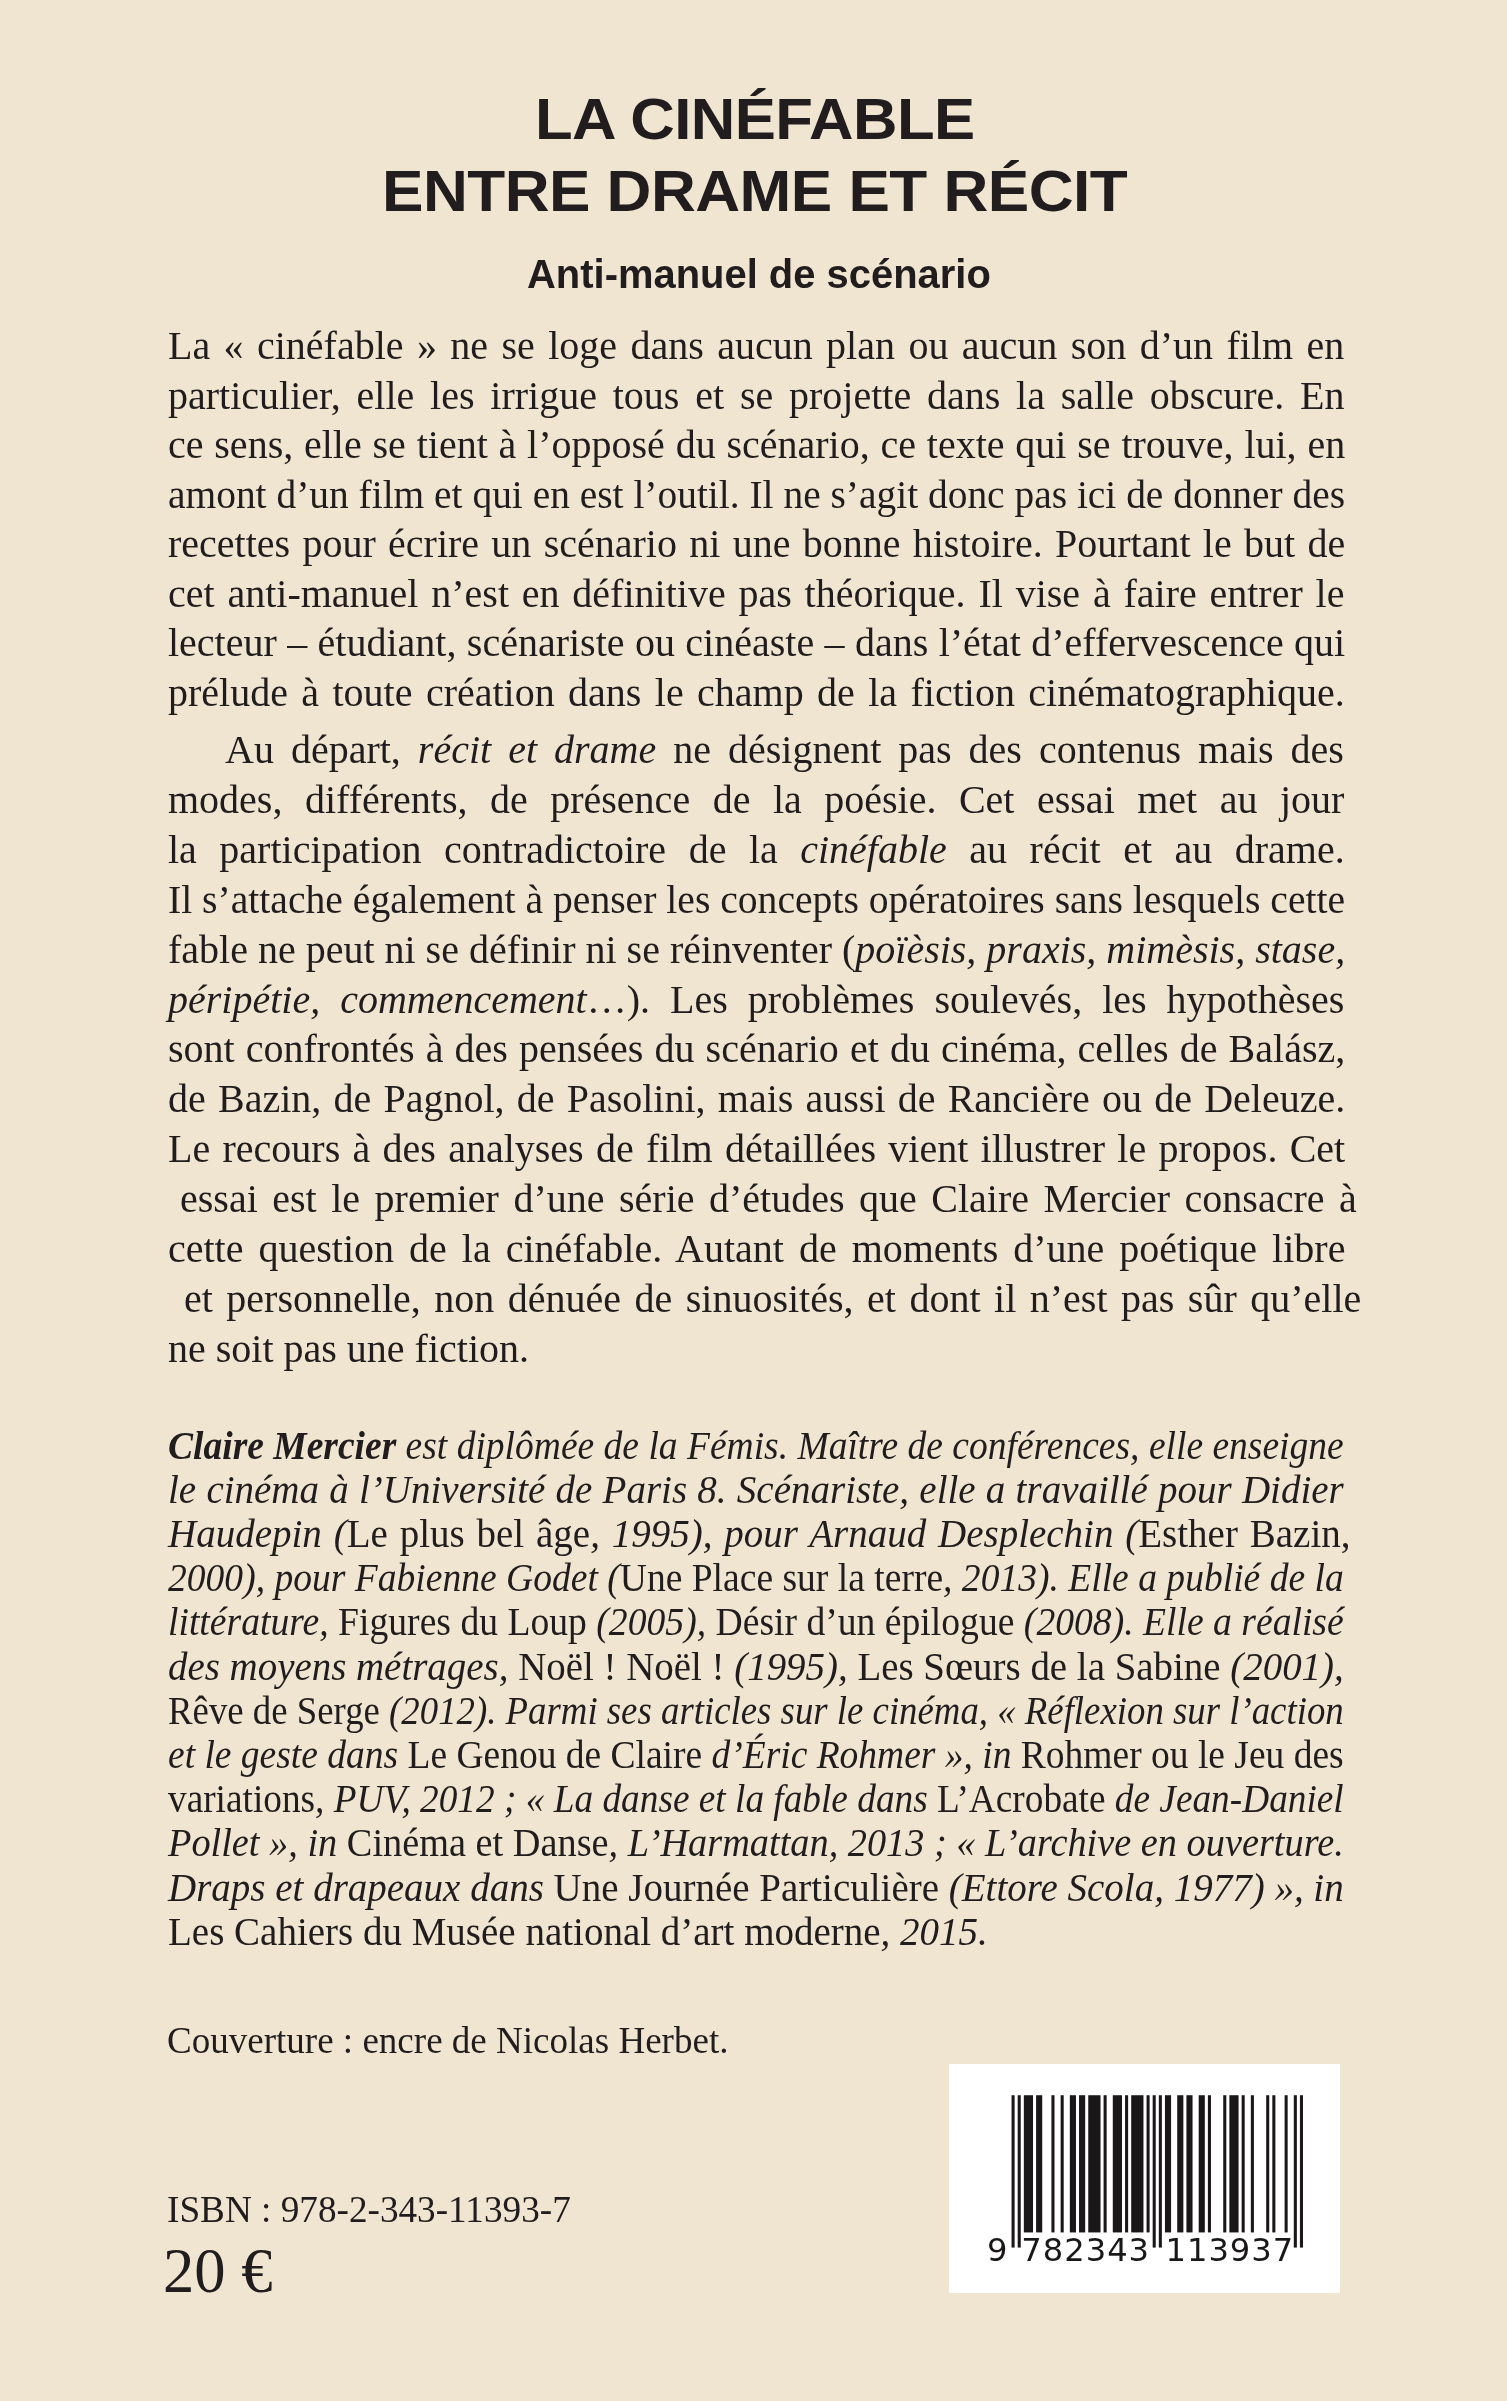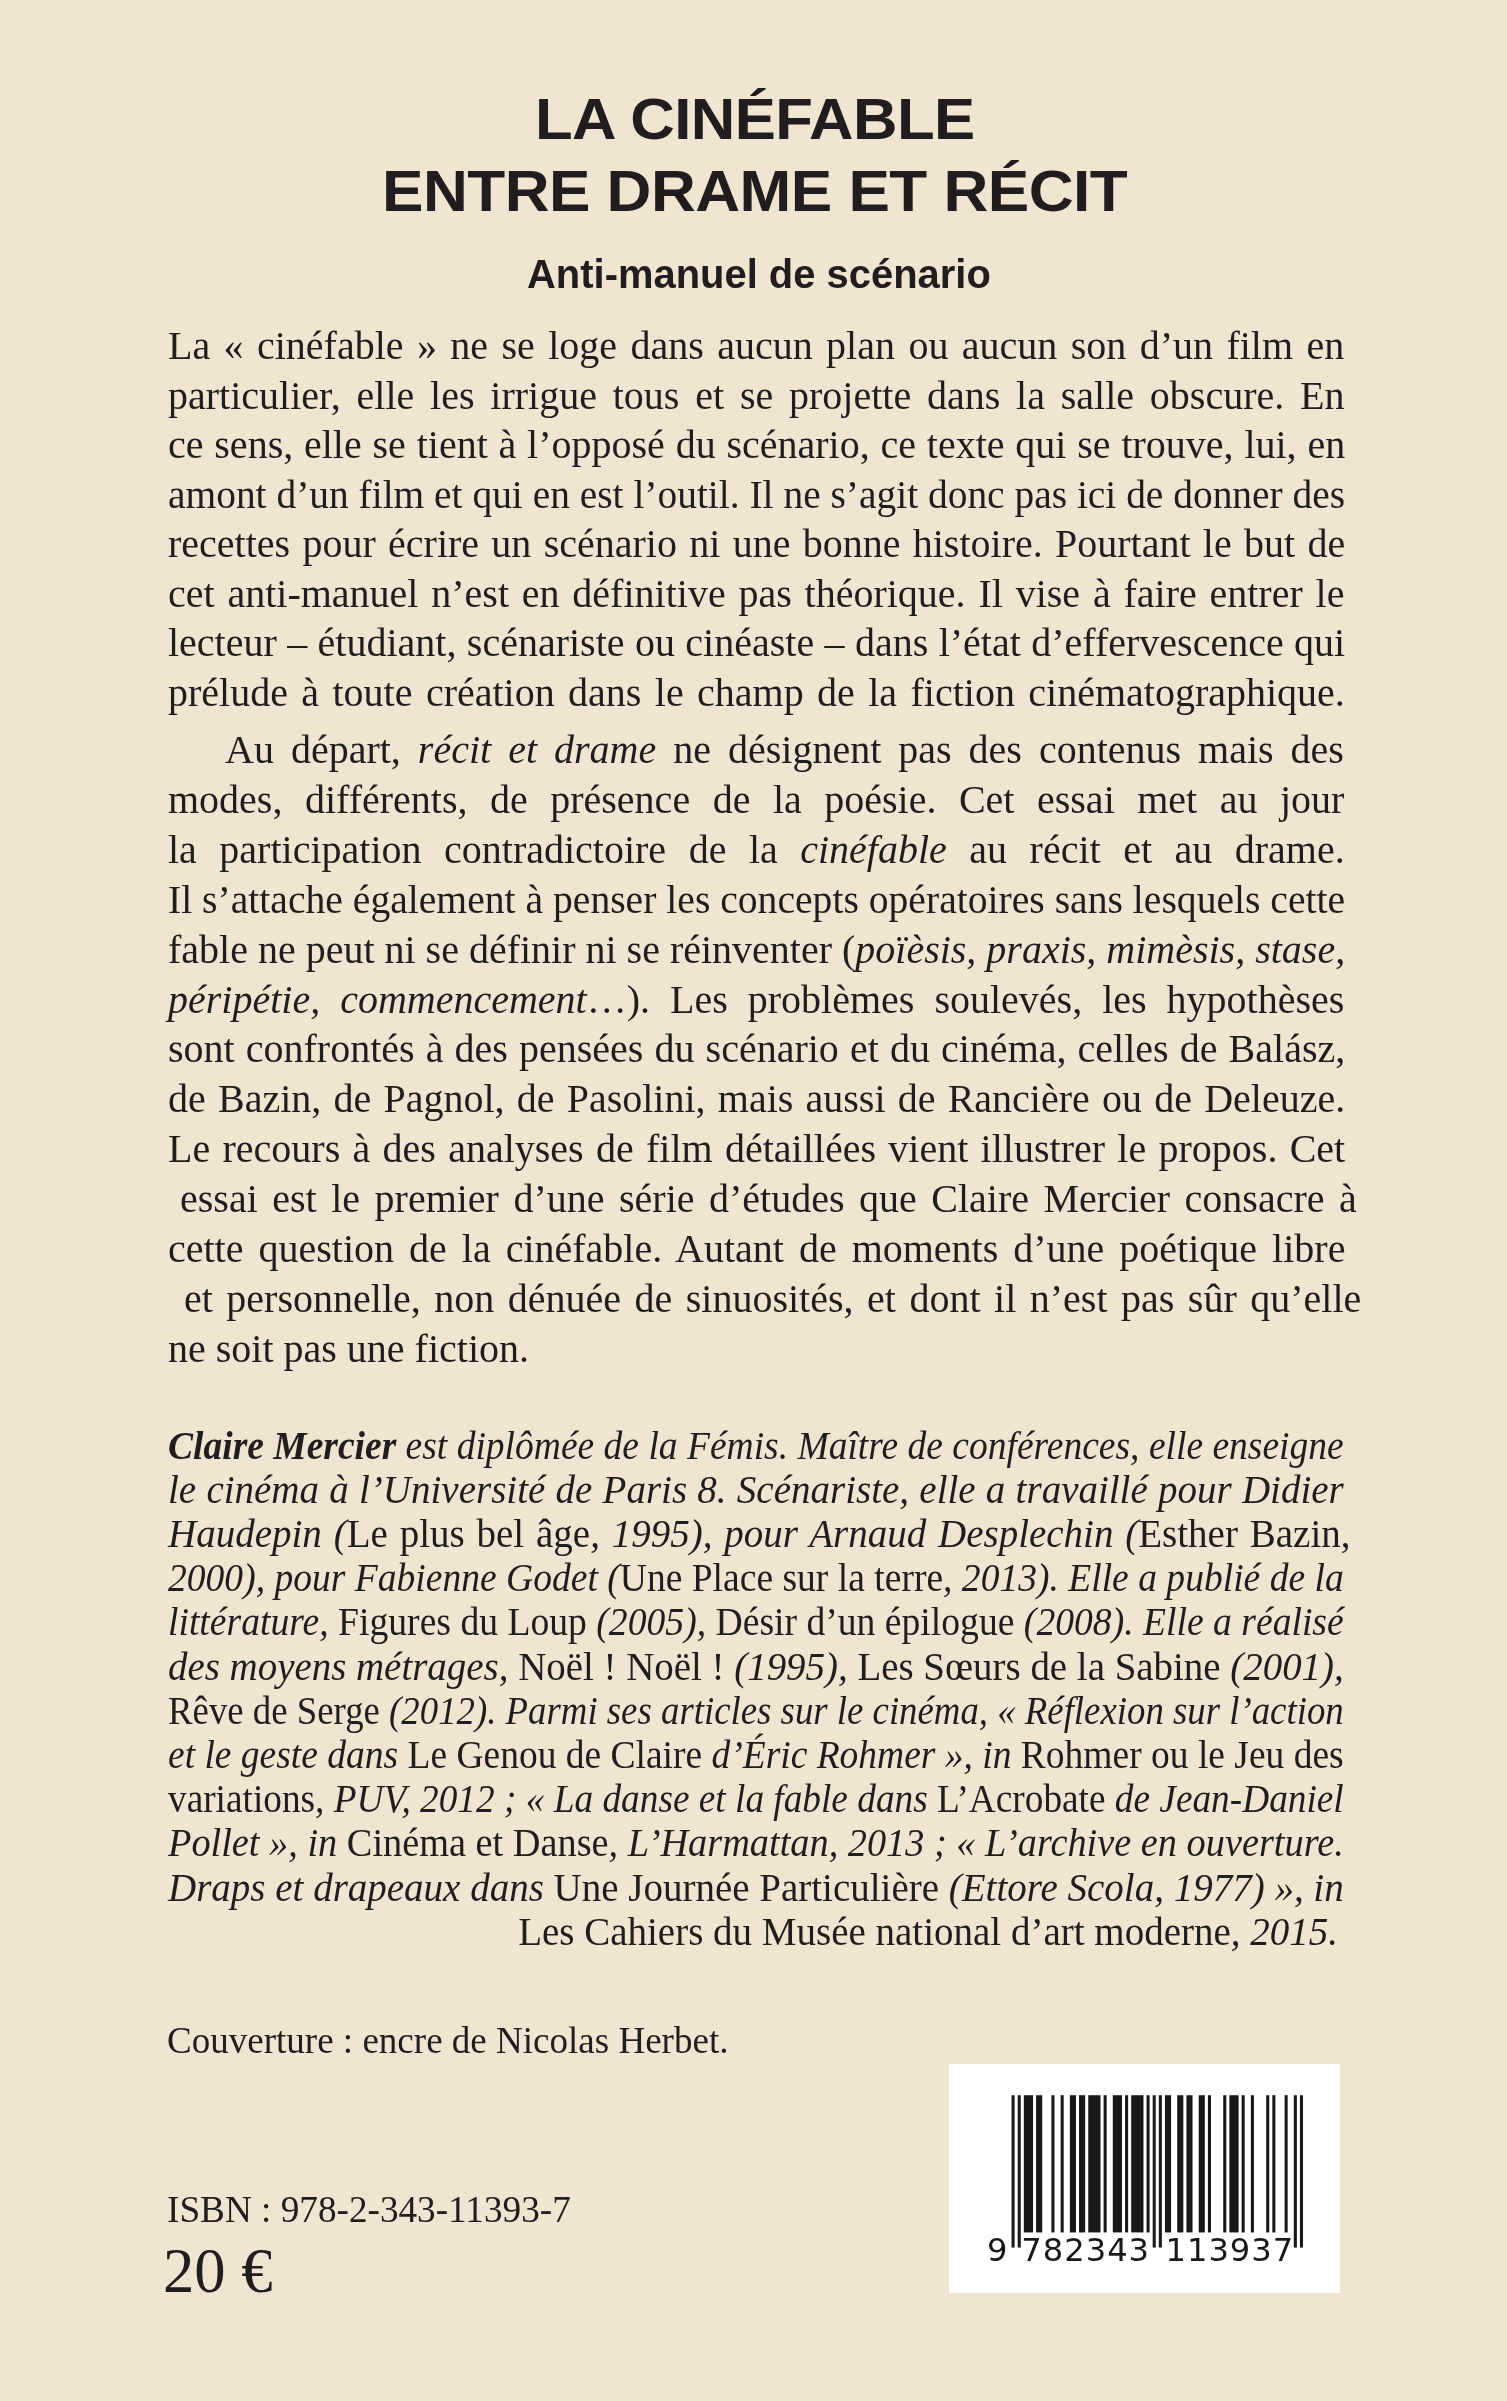--- a/index.html
+++ b/index.html
@@ -89,21 +89,21 @@
     <div class="line bio-line" style="top: 1470px; line-height: 39px; left: 0px;"><span class="inner" style="word-spacing: 0.5px;"><span>le cinéma à l’Université de Paris 8. Scénariste, elle a travaillé pour Didier</span></span></div>
     <div class="line bio-line" style="top: 1514px; line-height: 39px; left: 0px;"><span class="inner" style="word-spacing: 2.1px;"><span>Haudepin (</span><span class="r">Le plus bel âge</span><span>, 1995), pour Arnaud Desplechin (</span><span class="r">Esther Bazin,</span></span></div>
     <div class="line bio-line" style="top: 1558px; line-height: 39px; left: 0px;"><span class="inner" style="transform: scaleX(0.963226);"><span>2000), pour Fabienne Godet (</span><span class="r">Une Place sur la terre</span><span>, 2013). Elle a publié de la</span></span></div>
     <div class="line bio-line" style="top: 1602px; line-height: 39px; left: 0px;"><span class="inner" style="transform: scaleX(0.965118);"><span>littérature, </span><span class="r">Figures du Loup</span><span> (2005), </span><span class="r">Désir d’un épilogue</span><span> (2008). Elle a réalisé</span></span></div>
     <div class="line bio-line" style="top: 1647px; line-height: 39px; left: 0px;"><span class="inner" style="transform: scaleX(0.997705);"><span>des moyens métrages, </span><span class="r">Noël ! Noël !</span><span> (1995), </span><span class="r">Les Sœurs de la Sabine</span><span> (2001),</span></span></div>
     <div class="line bio-line" style="top: 1691px; line-height: 39px; left: 0px;"><span class="inner" style="transform: scaleX(0.943613);"><span class="r">Rêve de Serge</span><span> (2012). Parmi ses articles sur le cinéma, « Réflexion sur l’action</span></span></div>
     <div class="line bio-line" style="top: 1735px; line-height: 39px; left: 0px;"><span class="inner" style="transform: scaleX(0.96147);"><span>et le geste dans </span><span class="r">Le Genou de Claire</span><span> d’Éric Rohmer », </span><span>in</span><span> </span><span class="r">Rohmer ou le Jeu des</span></span></div>
     <div class="line bio-line" style="top: 1779px; line-height: 39px; left: 0px;"><span class="inner" style="transform: scaleX(0.956356);"><span class="r">variations</span><span>, PUV, 2012 ; « La danse et la fable dans </span><span class="r">L’Acrobate</span><span> de Jean-Daniel</span></span></div>
     <div class="line bio-line" style="top: 1823px; line-height: 39px; left: 0px;"><span class="inner" style="transform: scaleX(0.982622);"><span>Pollet », in </span><span class="r">Cinéma et Danse</span><span>, L’Harmattan, 2013 ; « L’archive en ouverture.</span></span></div>
     <div class="line bio-line" style="top: 1868px; line-height: 39px; left: 0px;"><span class="inner" style="transform: scaleX(0.999836);"><span>Draps et drapeaux dans </span><span class="r">Une Journée Particulière</span><span> (Ettore Scola, 1977) », in</span></span></div>
-    <div class="line bio-line" style="top: 1912px; line-height: 39px; left: 0px; text-align: right;"><span class="inner"><span class="r">Les Cahiers du Musée national d’art moderne</span><span>, 2015.</span></span></div>
+    <div class="line bio-line" style="top: 1912px; line-height: 39px; left: 0px;"><span class="inner"><span class="r">Les Cahiers du Musée national d’art moderne</span><span>, 2015.</span></span></div>
   </div>
 
 <div class="abs footer-text" style="left:167px; top:2018px;">
   <span class="fit" style="transform: scaleX(0.974594);">Couverture : encre de Nicolas Herbet.</span>
 </div>
 <div class="abs footer-text" style="left:167px; top:2187px;">
   <span class="fit" style="transform: scaleX(0.979157);">ISBN : 978-2-343-11393-7</span>
 </div>
 <div class="abs footer-text price" style="left:163px; top:2235px;">
   <span class="fit" style="transform: scaleX(0.994286);">20 €</span>

